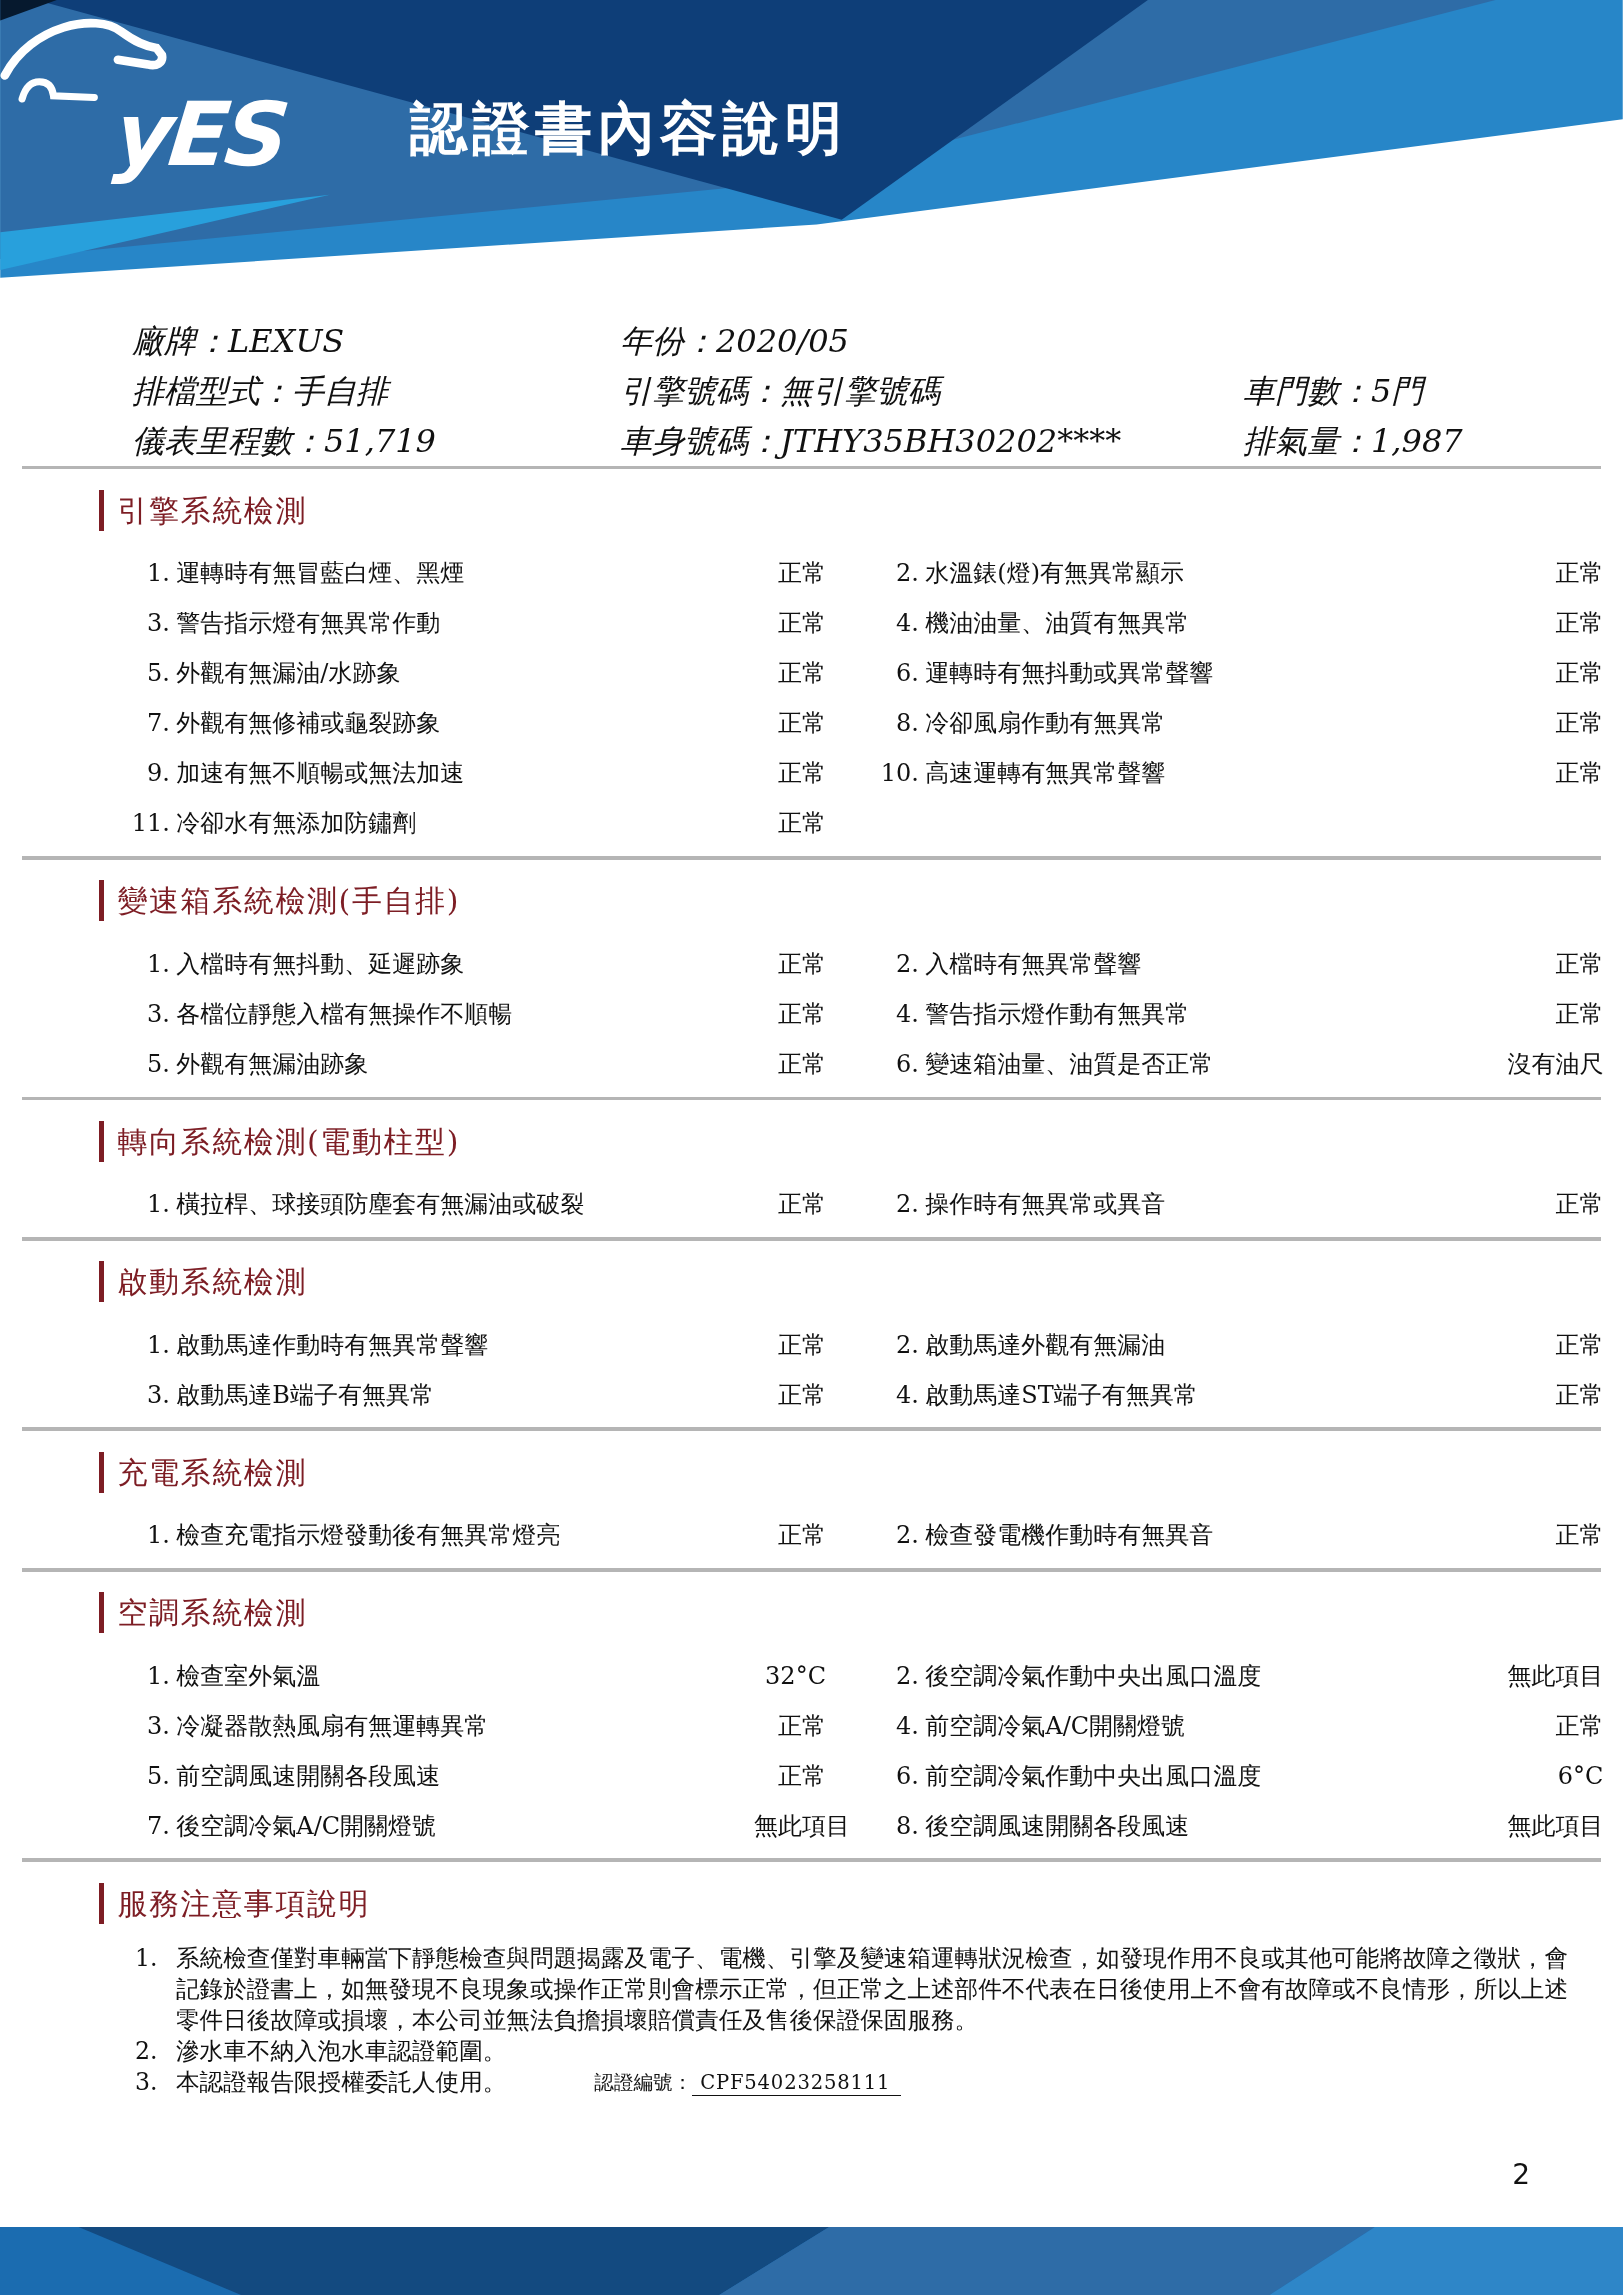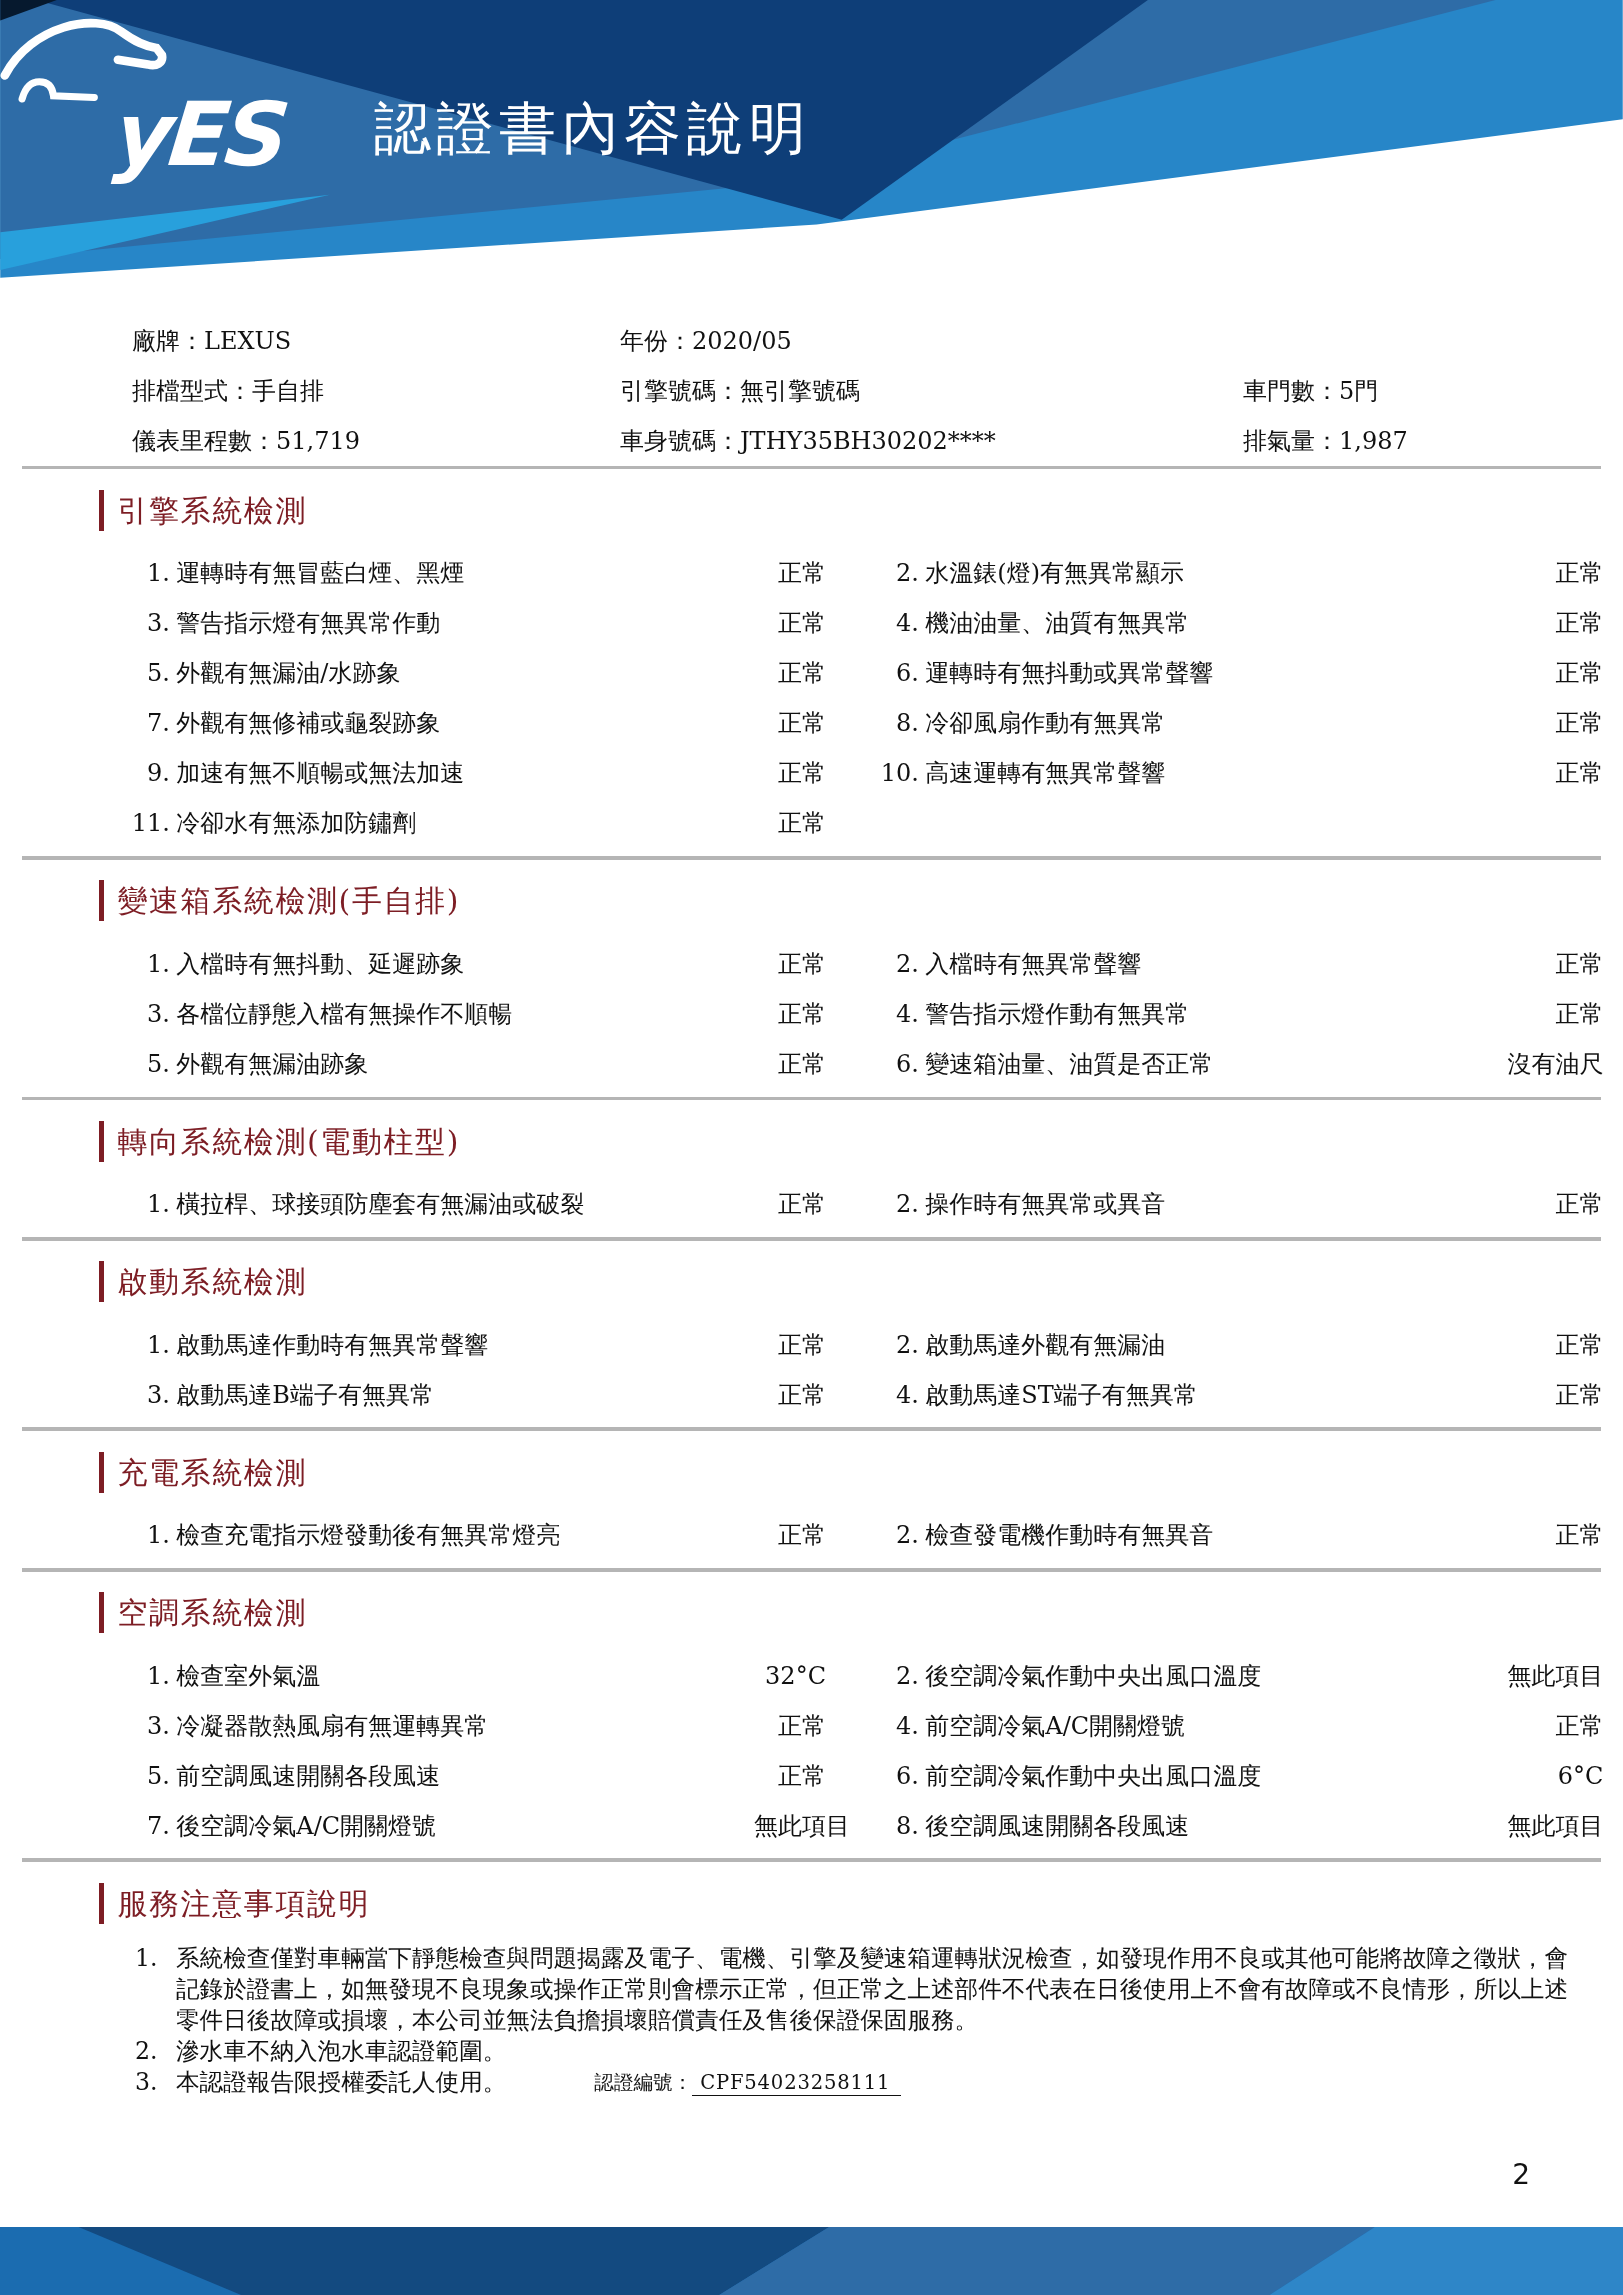--- a/index.html
+++ b/index.html
@@ -10,27 +10,27 @@
   
   .header{position:relative;width:1623px;height:292px;}
   .header svg{position:absolute;left:0;top:0;}
   .logo{position:absolute;left:116px;top:69px;height:110px;display:flex;align-items:flex-end;}
   .logo-text{
     font-family:"DejaVu Sans","Liberation Sans",sans-serif;font-weight:bold;font-style:italic;
     font-size:88px;line-height:88px;color:#fff;letter-spacing:-3.9px;transform:skewX(-6deg);
   }
   .car-swoosh{position:absolute;left:226px;top:61px;}
   .page-title{
-    position:absolute;left:374px;top:91px;color:#fff;
-    font-family:"DejaVu Sans","Liberation Sans",sans-serif;font-weight:normal;
+    position:absolute;left:410px;top:91px;color:#fff;
+    font-family:"DejaVu Sans","Liberation Sans",sans-serif;font-weight:bold;
     font-size:57px;letter-spacing:5.5px;white-space:nowrap;
   }
   
   .info{margin:23.6px 23.6px 0 132px;}
-  .info-row{display:grid;grid-template-columns:488px 623px auto;height:50px;line-height:50px;font-size:24px;}
+  .info-row{display:grid;grid-template-columns:488px 623px auto;height:50px;line-height:50px;font-size:32px;font-style:italic;}
   
   .divider{height:3.9px;background:#b5b5b5;margin:0 22px;}
   
   .section{padding:20.4px 0 7.9px 0;}
   .sec-title{
     margin-left:99px;border-left:5.5px solid #7d1d24;padding-left:13.4px;
     color:#7d1d24;font-size:30px;height:41px;line-height:41px;letter-spacing:1.6px;
   }
   .items{margin:17.3px 0 0 126px;}
   .item-row{display:grid;grid-template-columns:44px 584px 94px 71px 518px 168px;height:50px;line-height:50px;font-size:24px;}

